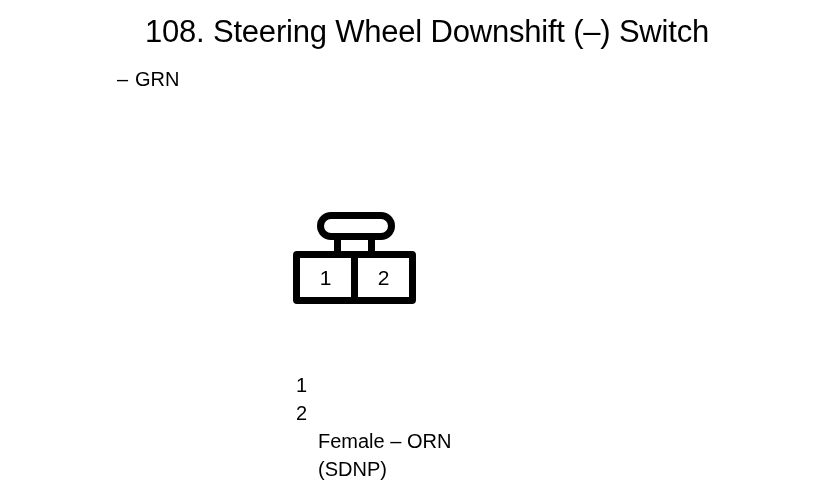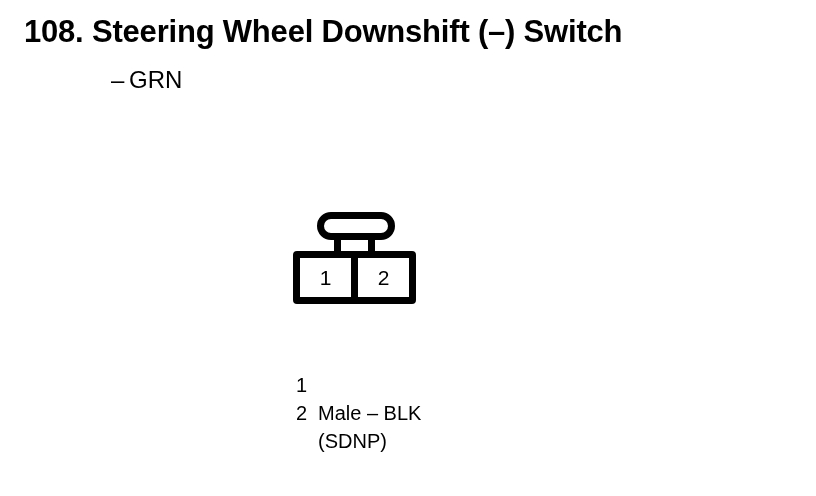--- a/index.html
+++ b/index.html
@@ -13,36 +13,37 @@
     position: relative;
     overflow: hidden;
     font-family: "Liberation Sans", sans-serif;
     color: #000000;
     -webkit-font-smoothing: none;
   }
 
   
   .title {
     position: absolute;
-    left: 24px;
+    left: 42px;
     top: 14px;
     width: 770px;
     font-size: 31px;
-    font-weight: bold;
+    font-weight: normal;
     letter-spacing: -0.2px;
     white-space: nowrap;
     line-height: 36px;
+    text-align: center;
   }
 
   
   .bullets {
     position: absolute;
-    left: 111px;
+    left: 117px;
     top: 65px;
-    font-size: 24px;
+    font-size: 20px;
     line-height: 29px;
   }
   .bullet-line {
     white-space: nowrap;
   }
   .bullet-dash {
     display: inline-block;
     width: 18px;
   }
 
@@ -153,18 +154,20 @@
     </div>
   </div>
 </div>
 
 <div class="legend">
   <div class="legend-row">
     <span class="legend-pin">1</span>
   </div>
   <div class="legend-row">
     <span class="legend-pin">2</span>
-    <span class="legend-text">Male – BLK</span>
+  </div>
+  <div class="legend-row">
+    <span class="legend-text cont">Female – ORN</span>
   </div>
   <div class="legend-row">
     <span class="legend-text cont">(SDNP)</span>
   </div>
 </div>
 
 </body></html>

